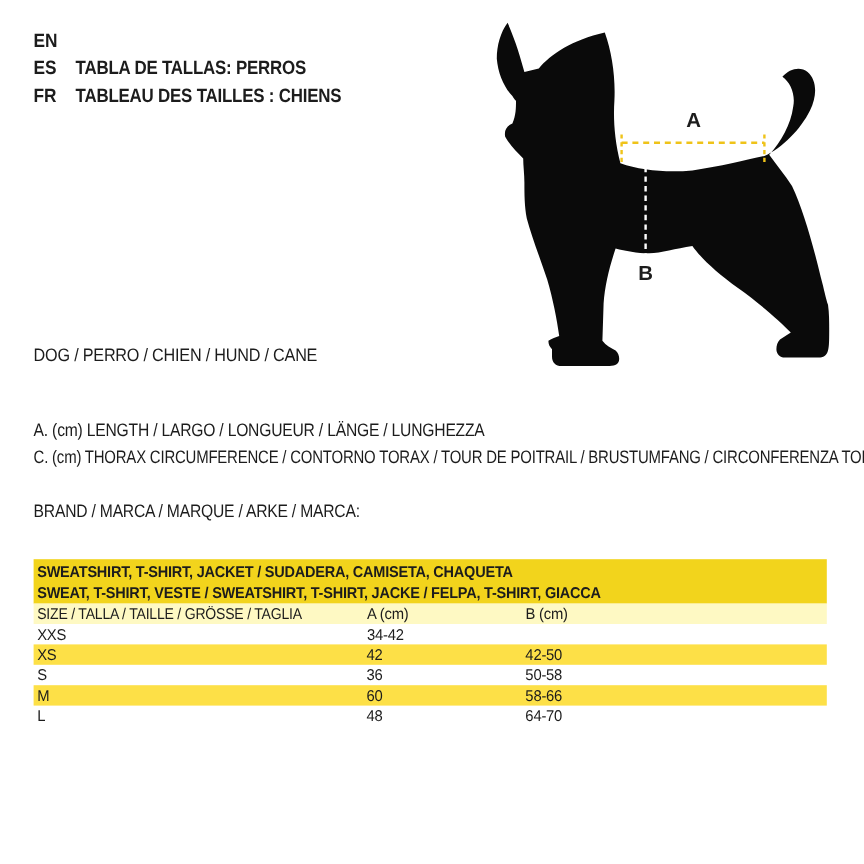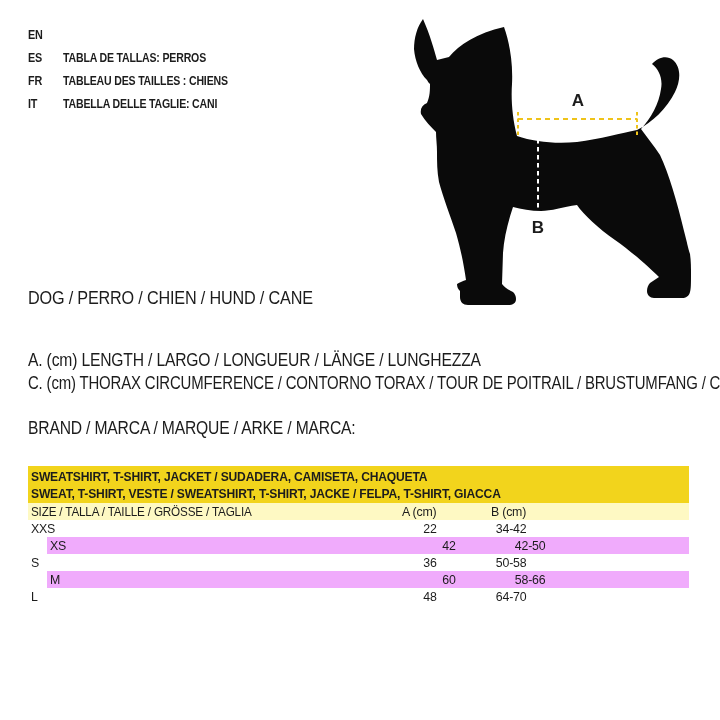--- a/index.html
+++ b/index.html
@@ -11,61 +11,57 @@
   }
   .abs{position:absolute;}
   
   .t{display:inline-block;white-space:nowrap;transform-origin:0 50%;letter-spacing:-0.2px;}
   .tc{display:inline-block;white-space:nowrap;transform-origin:50% 50%;letter-spacing:-0.2px;}
   .sx95{transform:scaleX(.95);} .sx90{transform:scaleX(.90);}
   .sx88{transform:scaleX(.88);} .sx87{transform:scaleX(.87);}
   .sx83{transform:scaleX(.83);} .sx93{transform:scaleX(.93);}
 
   
-  .lang{left:28px;top:23px;font-size:12px;font-weight:700;}
+  .lang{left:28px;top:23px;font-size:16px;font-weight:700;}
   .lang-row{display:flex;height:23px;align-items:center;}
   .lang-code{width:35px;flex:0 0 35px;}
 
   
-  .cap{font-size:18px;font-weight:400;text-align:center;}
+  .cap{font-size:15px;font-weight:400;text-align:center;}
 
   
   .measure-label{font-size:17px;font-weight:700;width:24px;text-align:center;}
 
   
   .size-table{left:28px;top:466px;width:661px;font-size:13px;}
   .banner{background:var(--yellow);height:36px;padding:1px 0 0 3px;
           display:flex;flex-direction:column;justify-content:center;}
   .banner .bline{font-weight:700;line-height:17px;}
   .trow{display:grid;grid-template-columns:277px 132px 90px 1fr;height:17px;line-height:17px;}
   .trow .c1{padding-left:3px;text-align:left;}
-  .trow .c2,.trow .c3{text-align:right;}
+  .trow .c2,.trow .c3{text-align:left;}
   .thead{background:#fef9c3;}
-  .trow.alt{background:#f0abfc;margin-left:19px;}
+  .trow.alt{background:#fde047;}
 </style>
 </head>
 <body>
 
 <style>:root{--yellow:#F2D41C;}</style>
 
 <div class="abs lang">
   <div class="lang-row">
     <span class="lang-code"><span class="t sx90">EN</span></span>
   </div>
   <div class="lang-row">
     <span class="lang-code"><span class="t sx90">ES</span></span>
     <span><span class="t sx88">TABLA DE TALLAS: PERROS</span></span>
   </div>
   <div class="lang-row">
     <span class="lang-code"><span class="t sx90">FR</span></span>
     <span><span class="t sx88">TABLEAU DES TAILLES : CHIENS</span></span>
-  </div>
-  <div class="lang-row">
-    <span class="lang-code"><span class="t sx90">IT</span></span>
-    <span><span class="t sx88">TABELLA DELLE TAGLIE: CANI</span></span>
   </div>
 </div>
 
 <svg class="abs" style="left:395px;top:0;width:325px;height:320px" viewBox="395 0 325 320">
   <path fill="#0A0A0A" d="
     M 421,114
     C 420,109 422,105 427,103
     C 430,96 430,90 430,84
     C 429,83 428,82 427,80
     C 420,73 415,61 414,49
@@ -147,21 +143,20 @@
 
   <div class="trow thead">
     <div class="c1"><span class="t sx90">SIZE / TALLA / TAILLE / GRÖSSE / TAGLIA</span></div>
     <div class="c2"><span class="tc sx95">A (cm)</span></div>
     <div class="c3"><span class="tc sx95">B (cm)</span></div>
     <div></div>
   </div>
 
   <div class="trow">
     <div class="c1"><span class="t sx95">XXS</span></div>
-    <div class="c2"><span class="tc sx95">22</span></div>
     <div class="c3"><span class="tc sx95">34-42</span></div>
     <div></div>
   </div>
   <div class="trow alt">
     <div class="c1"><span class="t sx95">XS</span></div>
     <div class="c2"><span class="tc sx95">42</span></div>
     <div class="c3"><span class="tc sx95">42-50</span></div>
     <div></div>
   </div>
   <div class="trow">

